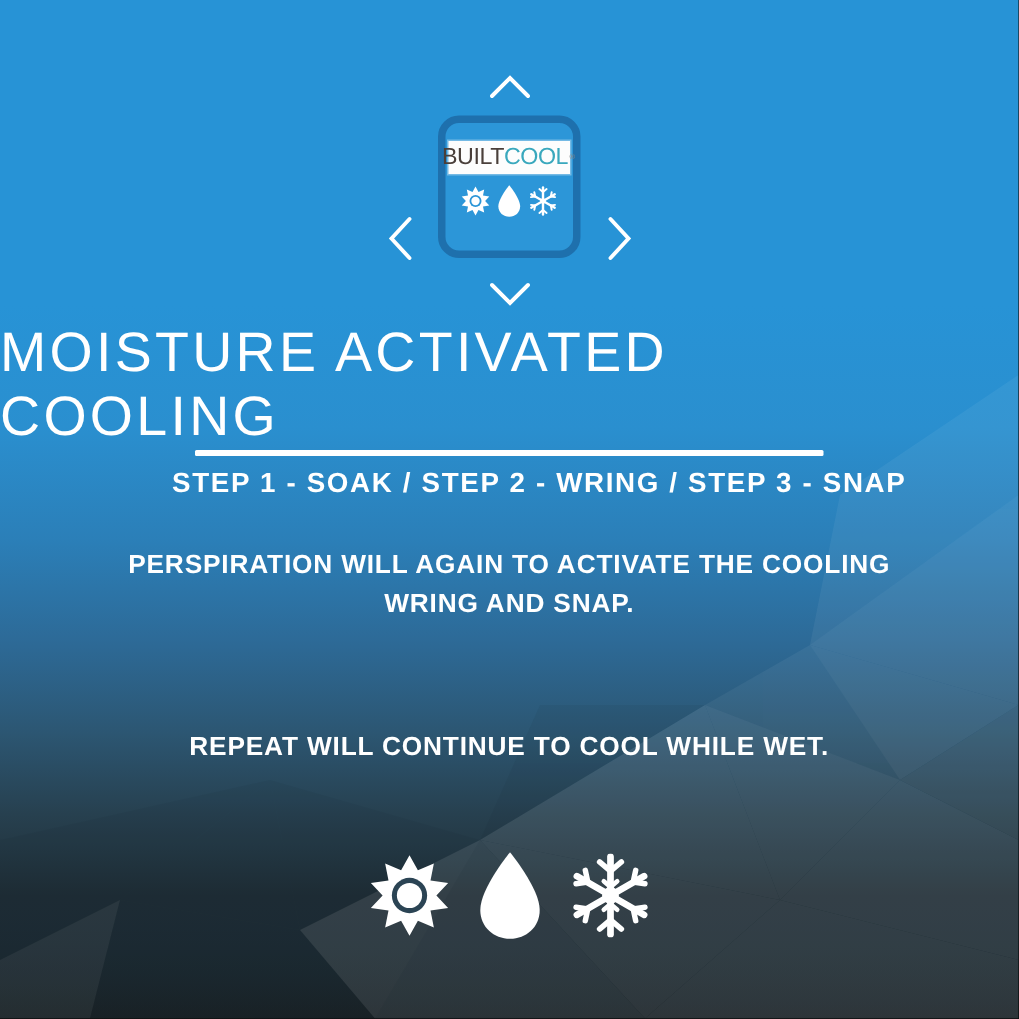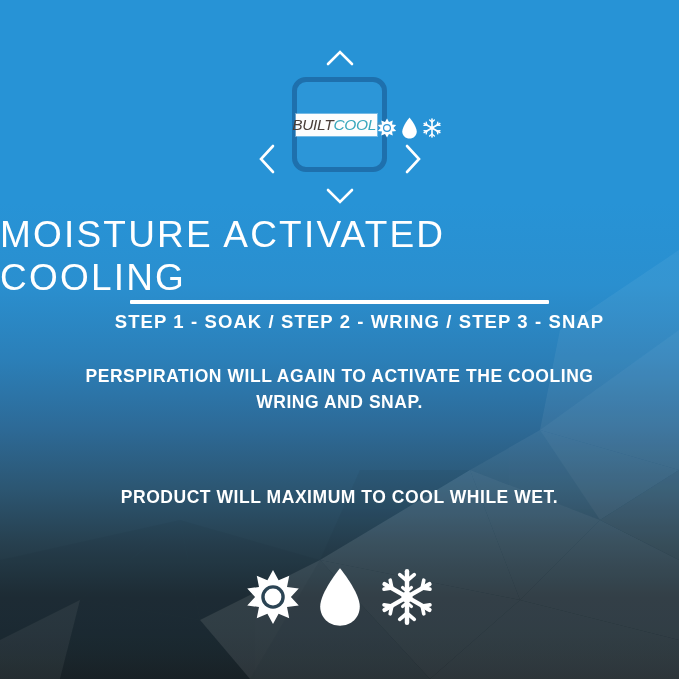--- a/index.html
+++ b/index.html
@@ -59,24 +59,24 @@
     position: absolute;
     left: 292px;
     top: 39px;
     width: 95px;
     height: 95px;
     border: 5px solid #1e70ad;
     border-radius: 14px;
     box-sizing: border-box;
     background: #2c96d8;
     display: flex;
-    flex-direction: row;
+    flex-direction: column;
     align-items: center;
     justify-content: flex-start;
-    font-style: italic;
+    padding-top: 12px;
   }
   .logo-band {
     width: 81px;
     height: 22px;
     margin-left: -1px;
     background: #fdfdfd;
     display: flex;
     align-items: center;
     justify-content: center;
     box-shadow: 0 0 0 1px rgba(255,255,255,0.35);
@@ -282,21 +282,21 @@
   <div class="divider"></div>
 
   <div class="steps">STEP 1 - SOAK / STEP 2 - WRING / STEP 3 - SNAP</div>
 
   <div class="para para-1">
     <p>PERSPIRATION WILL AGAIN TO ACTIVATE THE COOLING</p>
     <p>WRING AND SNAP.</p>
   </div>
 
   <div class="para para-2">
-    <p>PRODUCT WILL MAXIMUM TO COOL WHILE WET.</p>
+    <p>REPEAT WILL CONTINUE TO COOL WHILE WET.</p>
   </div>
 
   <div class="icon-row">
     <svg width="56" height="56" viewBox="0 0 100 100">
       <path d="M50 2 L60 20 L79 12 L75 32 L96 35 L82 50 L96 65 L75 68 L79 88 L60 80 L50 98 L40 80 L21 88 L25 68 L4 65 L18 50 L4 35 L25 32 L21 12 L40 20 Z"></path>
       <circle cx="50" cy="50" r="21" fill="#2b4454"></circle>
       <circle cx="50" cy="50" r="15" fill="#ffffff"></circle>
     </svg>
     <svg width="46" height="60" viewBox="0 0 70 100">
       <path d="M35 2 C35 2 68 42 68 66 C68 85 53 98 35 98 C17 98 2 85 2 66 C2 42 35 2 35 2 Z"></path>

